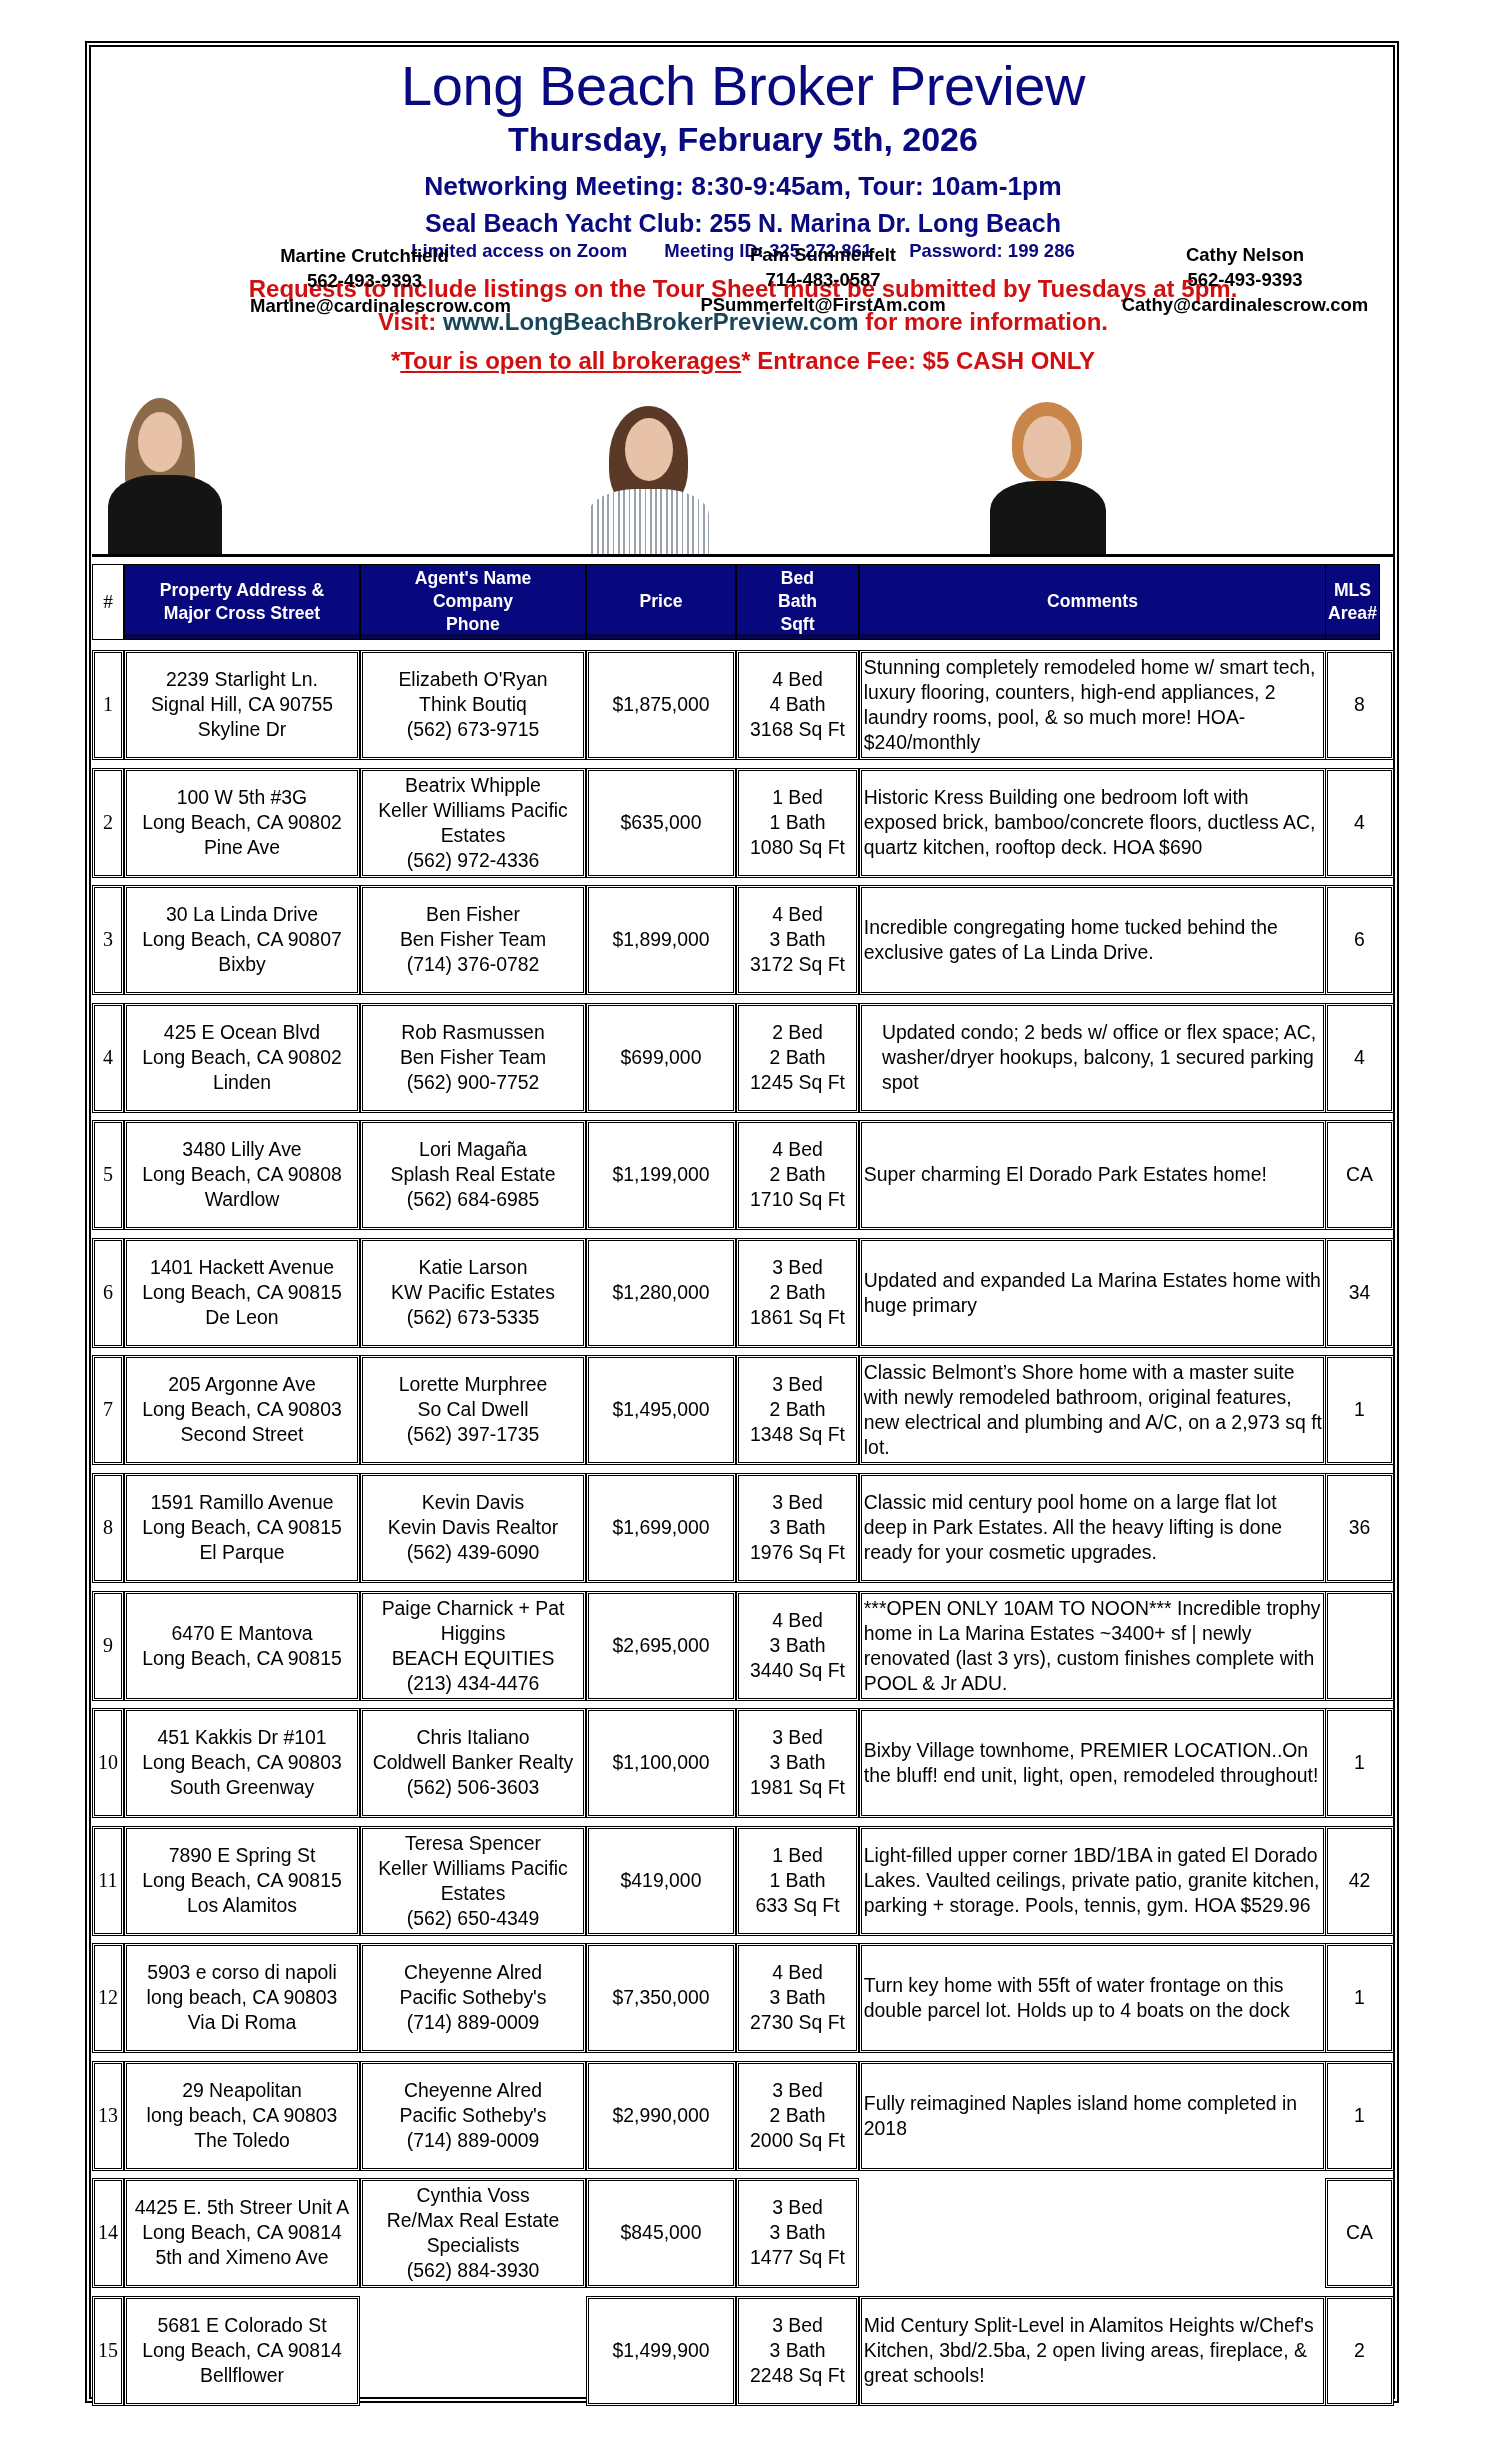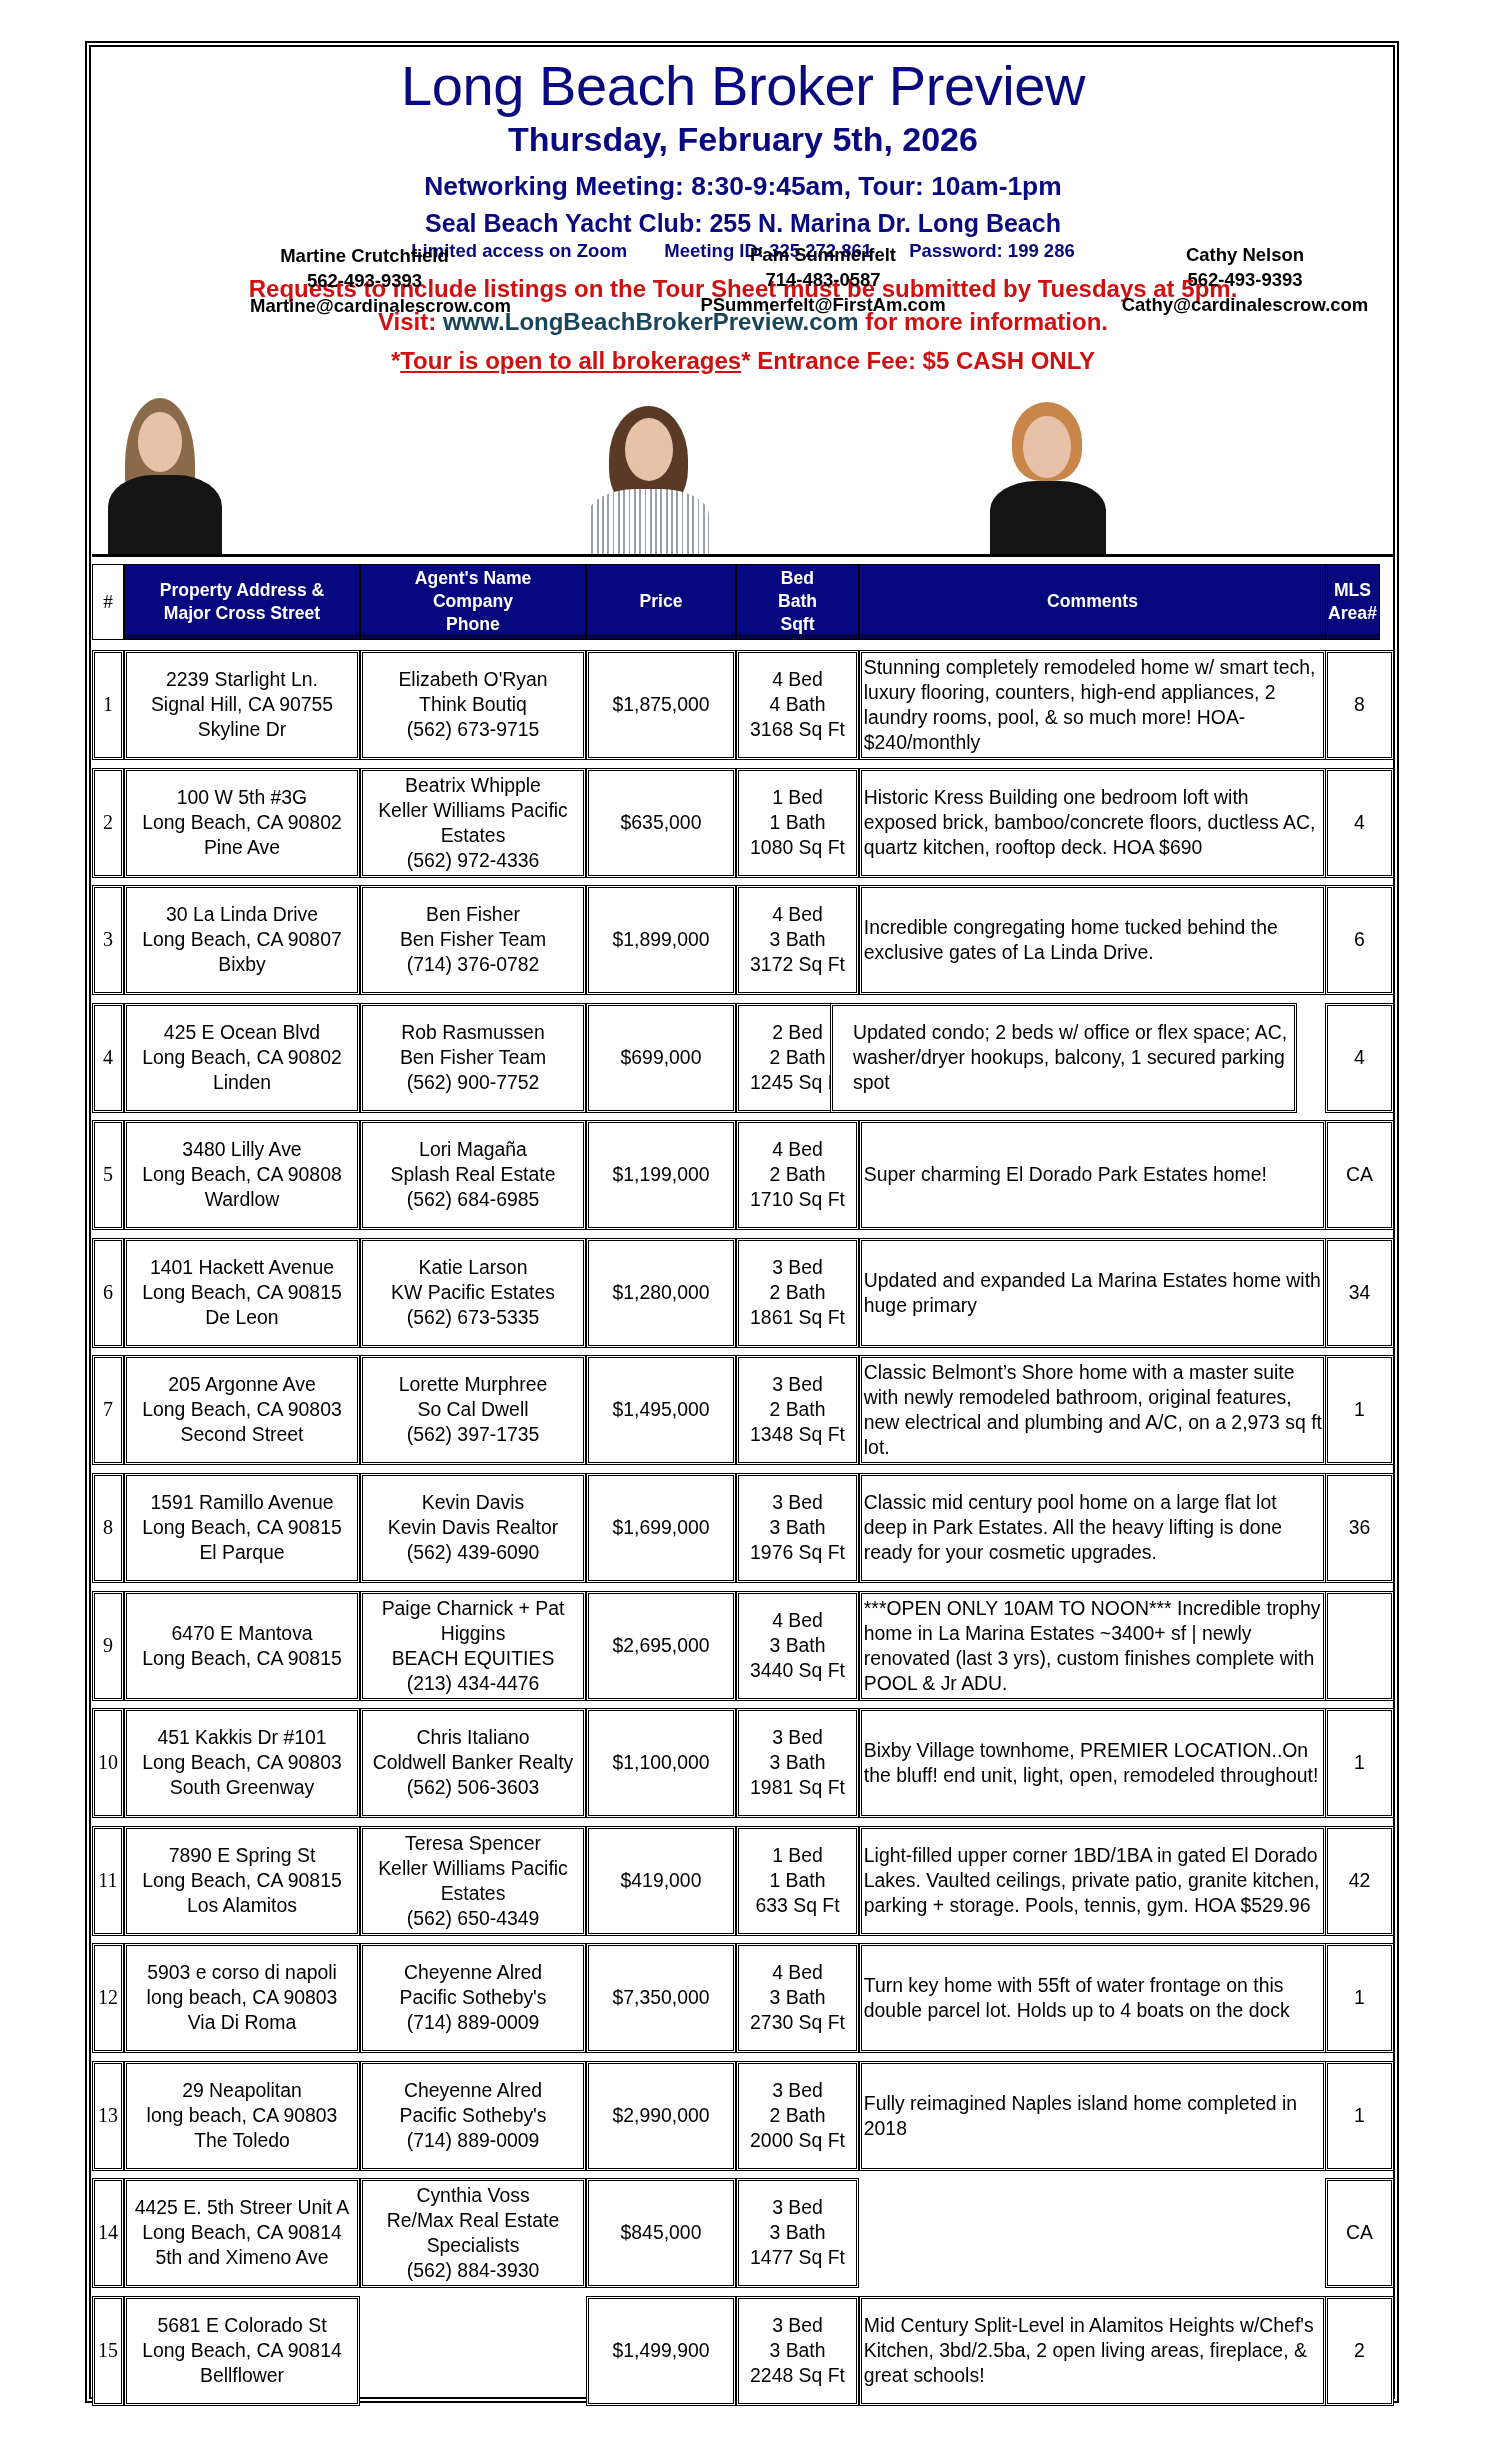--- a/index.html
+++ b/index.html
@@ -235,21 +235,21 @@
           </div>
         </div>
     <div class="cell" style="left:494px; width:150px;">$699,000</div>
     <div class="cell" style="left:644px; width:123px;">
           <div class="multi">
             <span>2 Bed</span>
             <span>2 Bath</span>
             <span>1245 Sq Ft</span>
           </div>
         </div>
-    <div class="cell comments" style="left:738px; width:467px;padding-left:20px;">Updated condo; 2 beds w/ office or flex space; AC, washer/dryer hookups, balcony, 1 secured parking spot</div>
+    <div class="cell comments" style="left:767px; width:467px;padding-left:20px;">Updated condo; 2 beds w/ office or flex space; AC, washer/dryer hookups, balcony, 1 secured parking spot</div>
     <div class="cell" style="left:1233px; width:69px;">4</div>
   </div>
 
   <div class="row" style="top: 556px;">
     <div class="cell num" style="left:0; width:32px;">5</div>
     <div class="cell" style="left:32px; width:236px;">
           <div class="multi">
             <span>3480 Lilly Ave</span>
             <span>Long Beach, CA 90808</span>
             <span>Wardlow</span>

